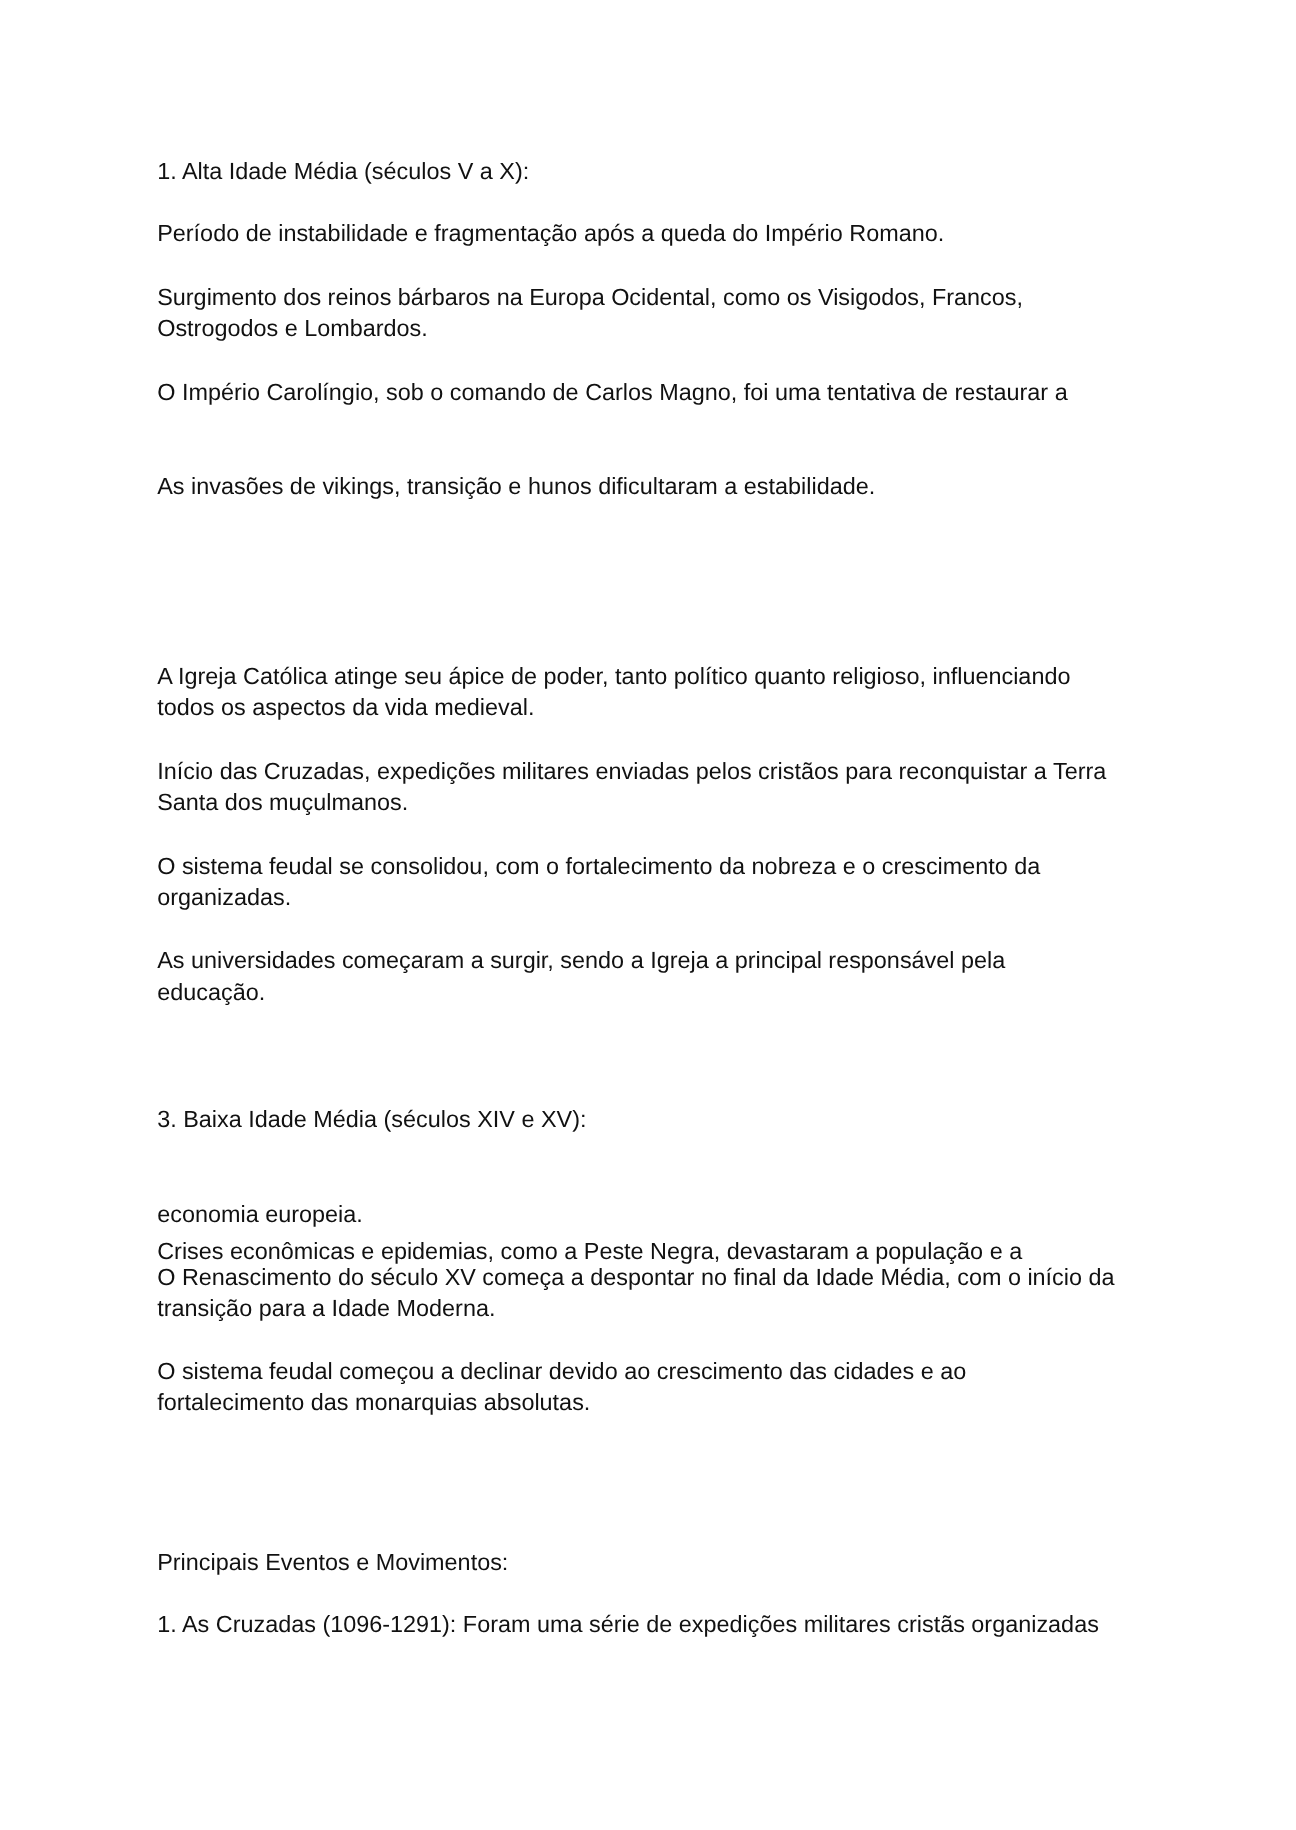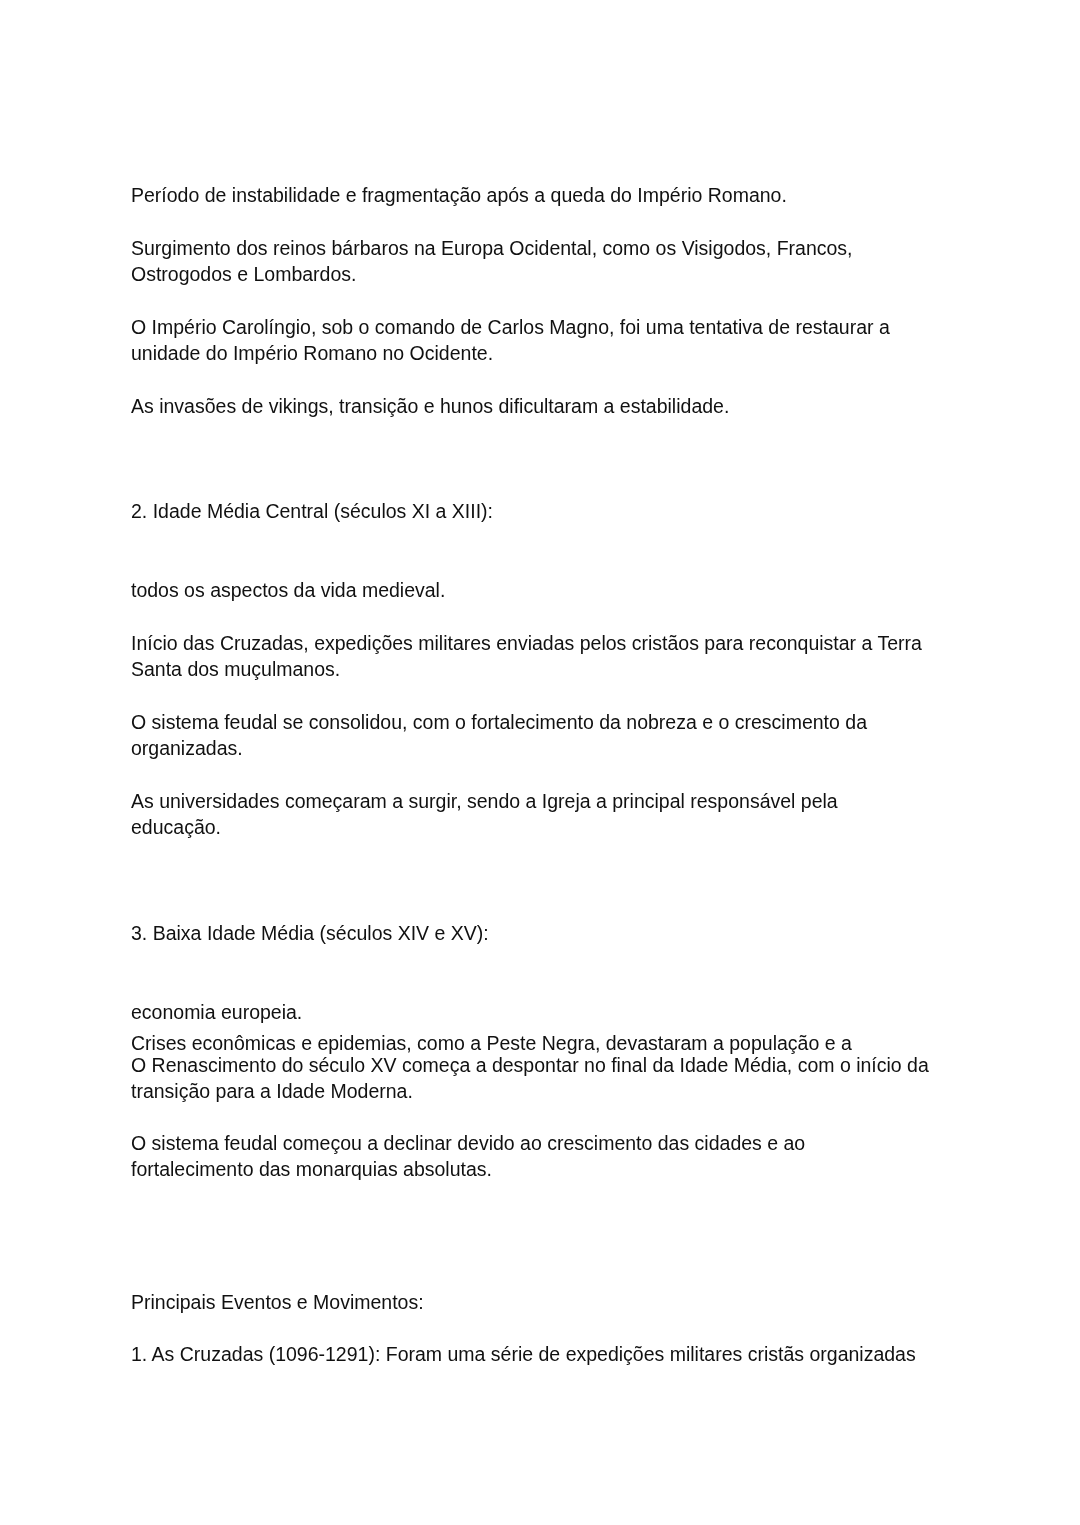--- a/index.html
+++ b/index.html
@@ -29,28 +29,28 @@
       line-height: 26px;
       white-space: nowrap;
       letter-spacing: 0px;
     }
   </style>
 </head>
 <body>
 
 <div class="page">
 
+  <div class="line" style="top:130px">1. Alta Idade Média (séculos V a X):</div>
   <div class="line" style="top:182px">Período de instabilidade e fragmentação após a queda do Império Romano.</div>
   <div class="line" style="top:235px">Surgimento dos reinos bárbaros na Europa Ocidental, como os Visigodos, Francos,</div>
   <div class="line" style="top:261px">Ostrogodos e Lombardos.</div>
   <div class="line" style="top:314px">O Império Carolíngio, sob o comando de Carlos Magno, foi uma tentativa de restaurar a</div>
-  <div class="line" style="top:340px">unidade do Império Romano no Ocidente.</div>
   <div class="line" style="top:393px">As invasões de vikings, transição e hunos dificultaram a estabilidade.</div>
 
-  <div class="line" style="top:498px">2. Idade Média Central (séculos XI a XIII):</div>
+  <div class="line" style="top:551px">A Igreja Católica atinge seu ápice de poder, tanto político quanto religioso, influenciando</div>
   <div class="line" style="top:577px">todos os aspectos da vida medieval.</div>
   <div class="line" style="top:630px">Início das Cruzadas, expedições militares enviadas pelos cristãos para reconquistar a Terra</div>
   <div class="line" style="top:656px">Santa dos muçulmanos.</div>
   <div class="line" style="top:709px">O sistema feudal se consolidou, com o fortalecimento da nobreza e o crescimento da</div>
   <div class="line" style="top:735px">organizadas.</div>
   <div class="line" style="top:788px">As universidades começaram a surgir, sendo a Igreja a principal responsável pela</div>
   <div class="line" style="top:814px">educação.</div>
 
   <div class="line" style="top:920px">3. Baixa Idade Média (séculos XIV e XV):</div>
   <div class="line" style="top:1030px">Crises econômicas e epidemias, como a Peste Negra, devastaram a população e a</div>

